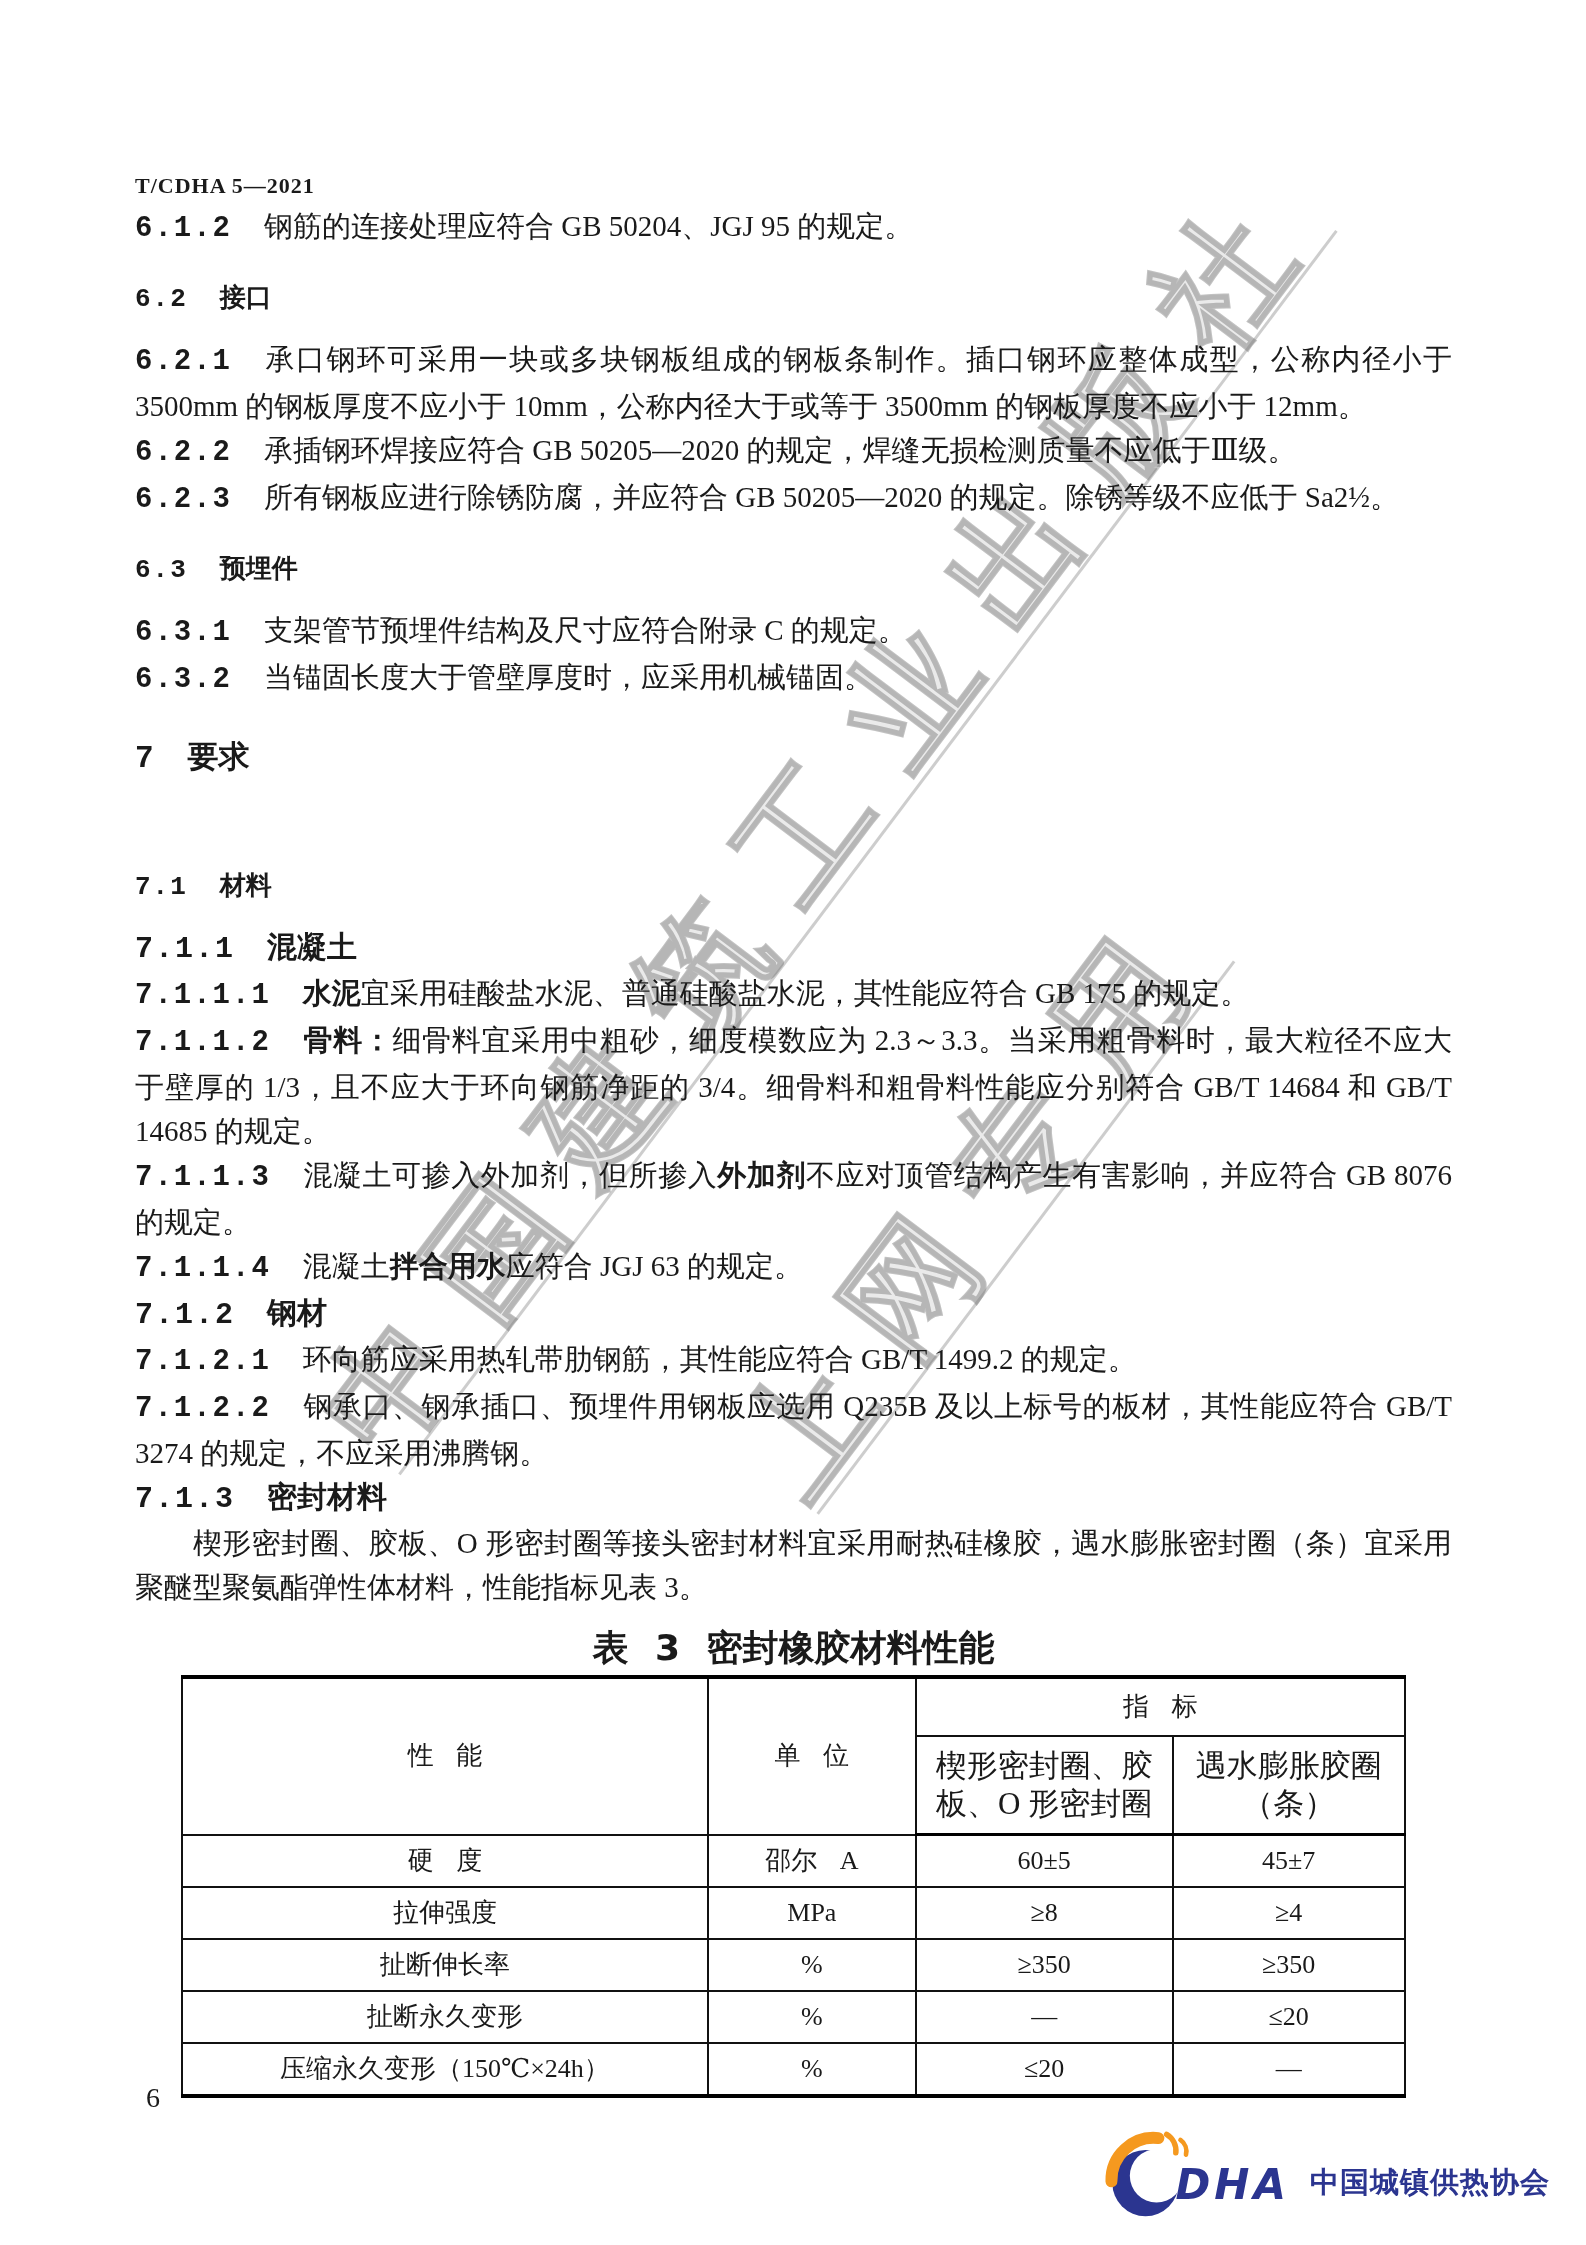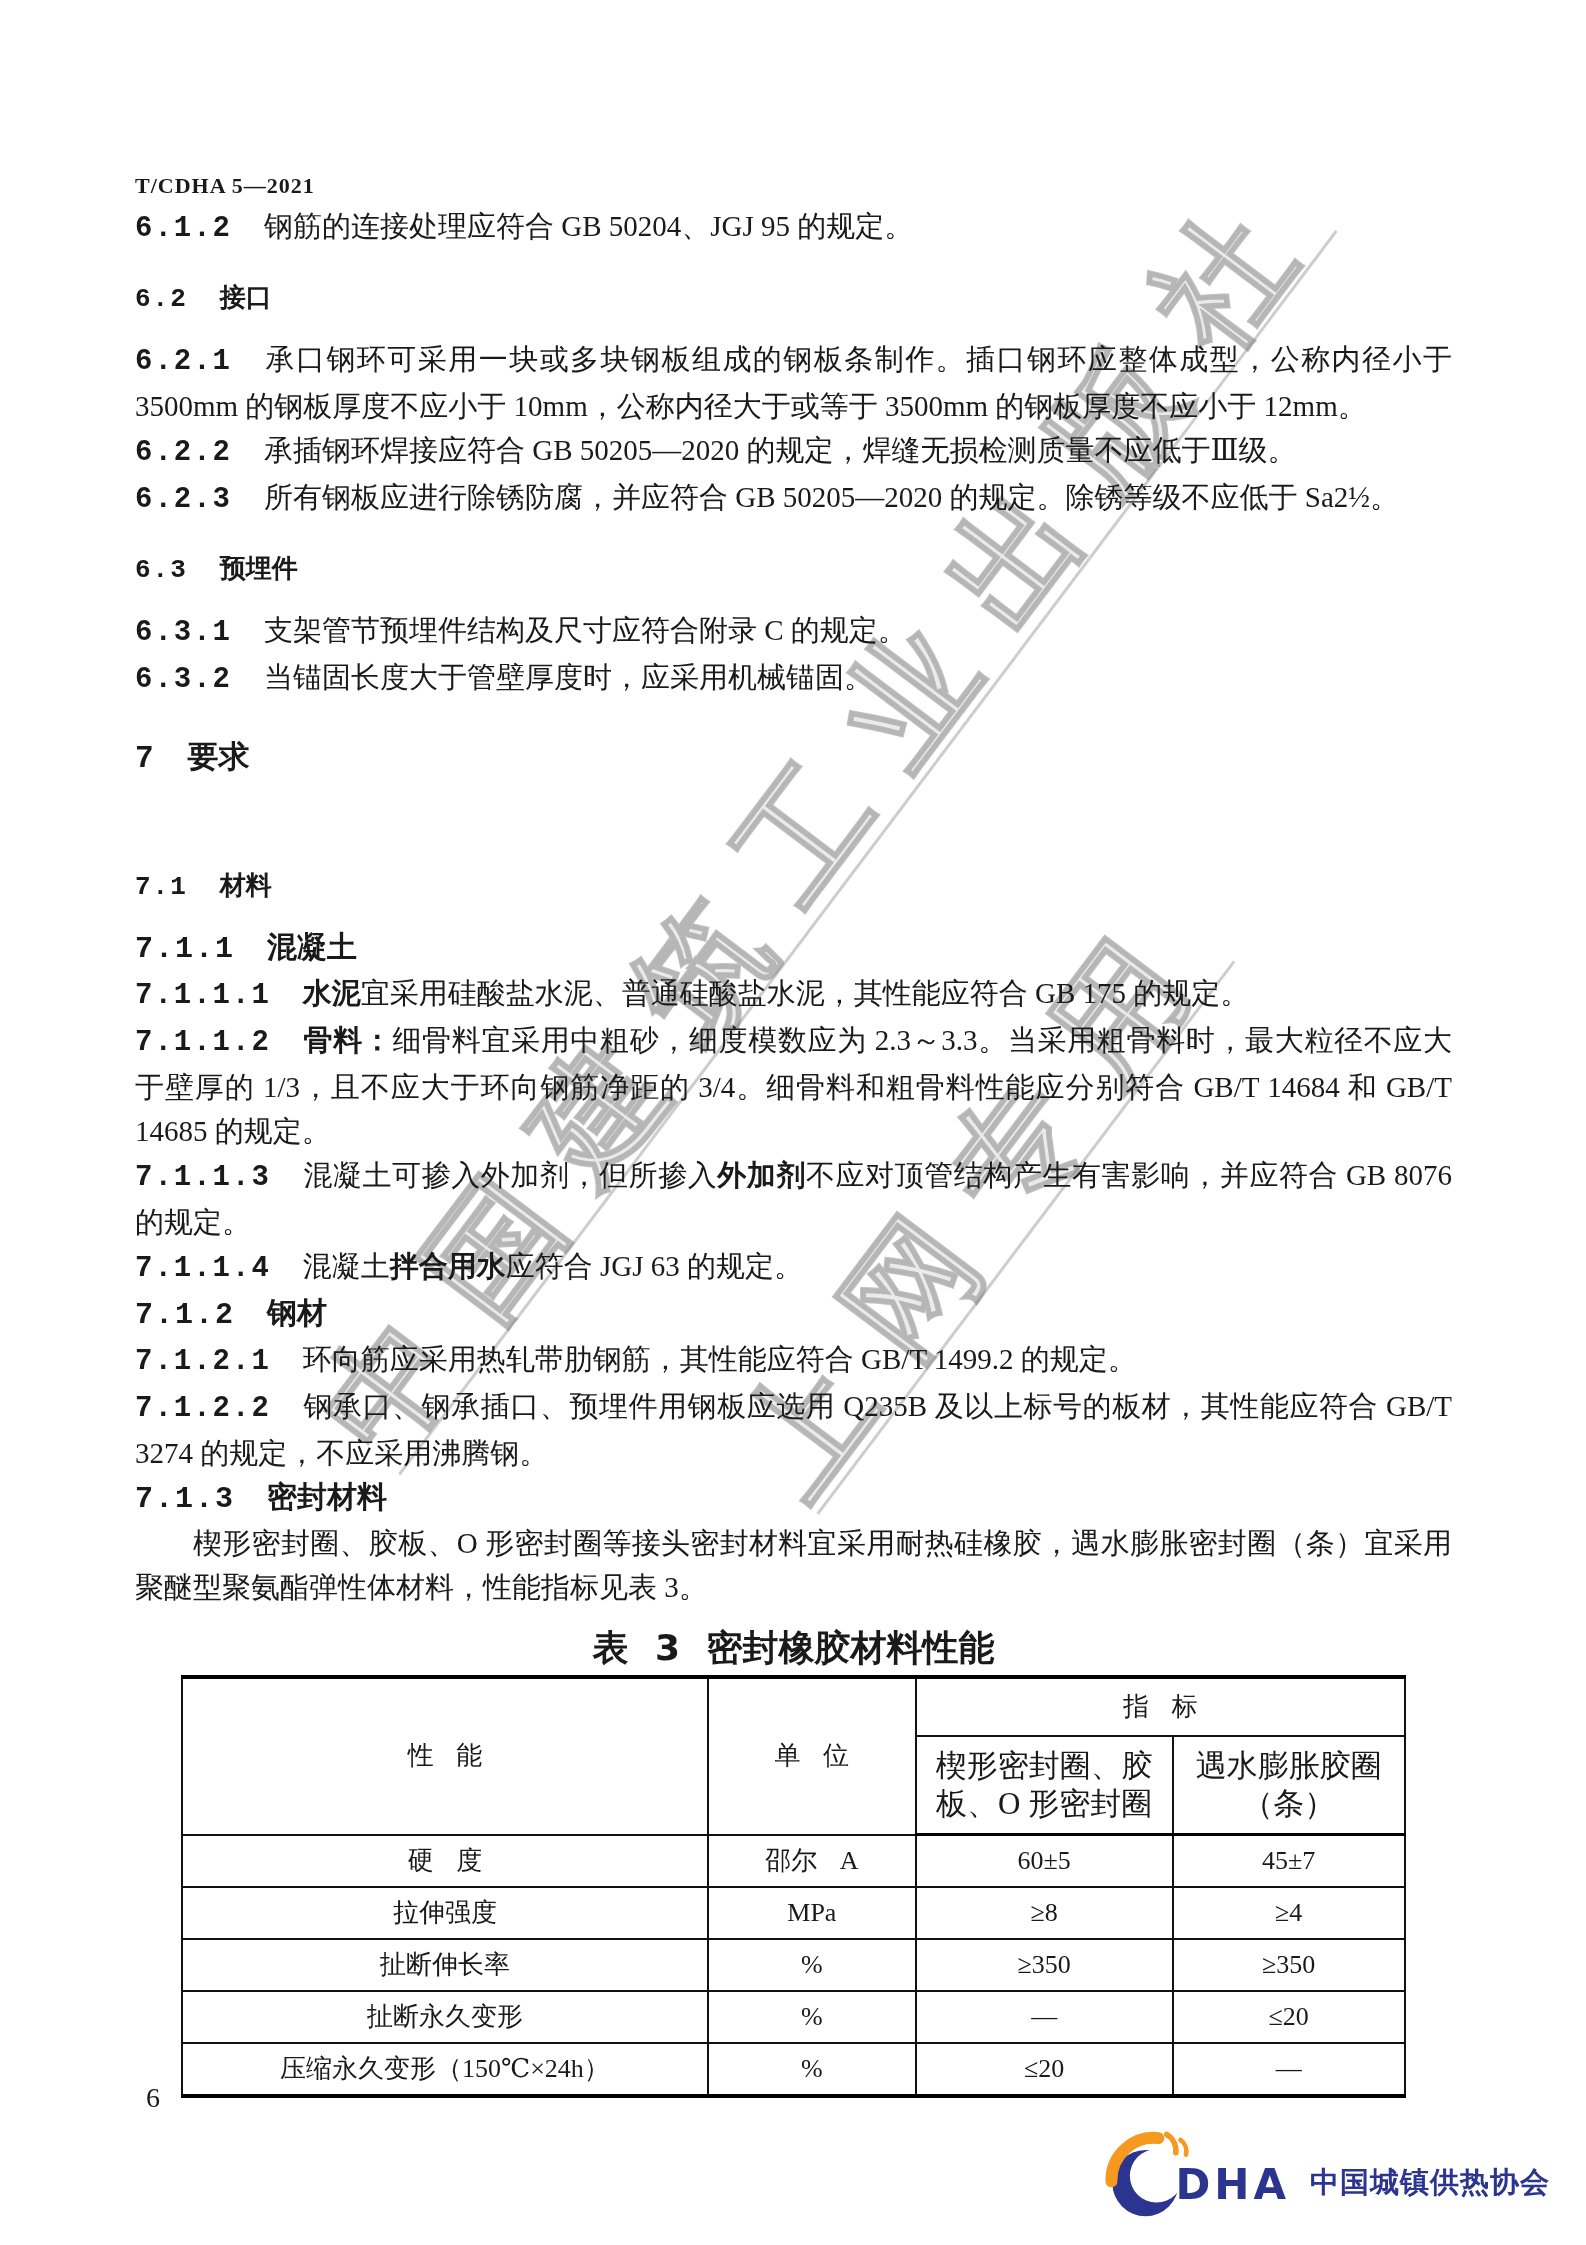--- a/index.html
+++ b/index.html
@@ -101,21 +101,21 @@
     left:146px;top:2082px;
     font-size:28px;
   }
   .logo{
     position:absolute;z-index:1;
     top:2128px;right:36px;
     display:flex;align-items:flex-start;
   }
   .logo-dha{
     font-family:"DejaVu Sans","Liberation Sans",sans-serif;
-    font-weight:bold;
+    font-style:italic;font-weight:bold;
     font-size:42px;line-height:42px;
     letter-spacing:4px;
     margin-left:-24px;margin-top:36px;
     color:#2b3590;
   }
   .logo-org{
     font-family:"DejaVu Sans","Liberation Sans",sans-serif;
     font-weight:bold;
     font-size:29px;line-height:32px;
     letter-spacing:1px;

